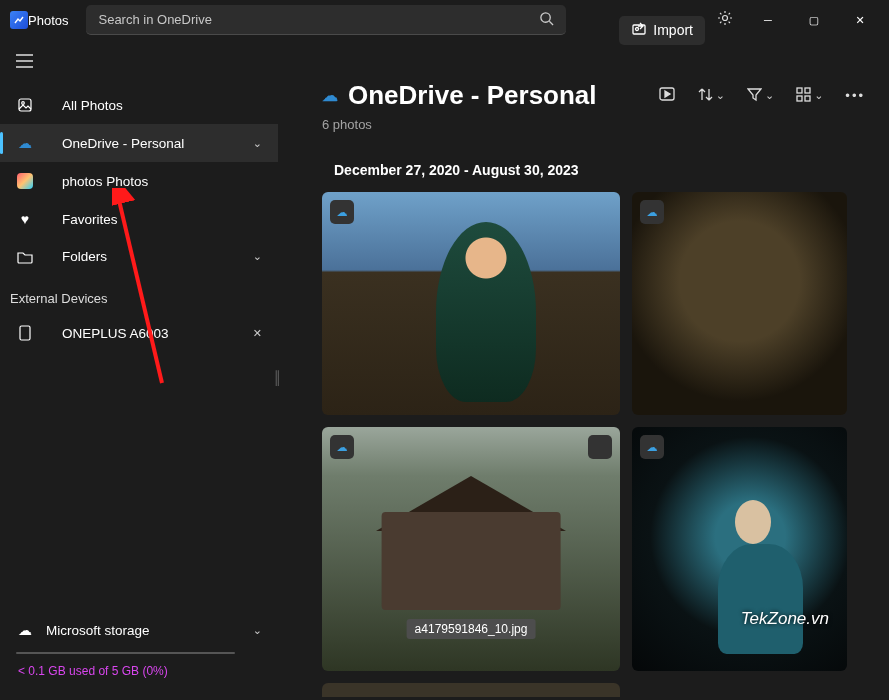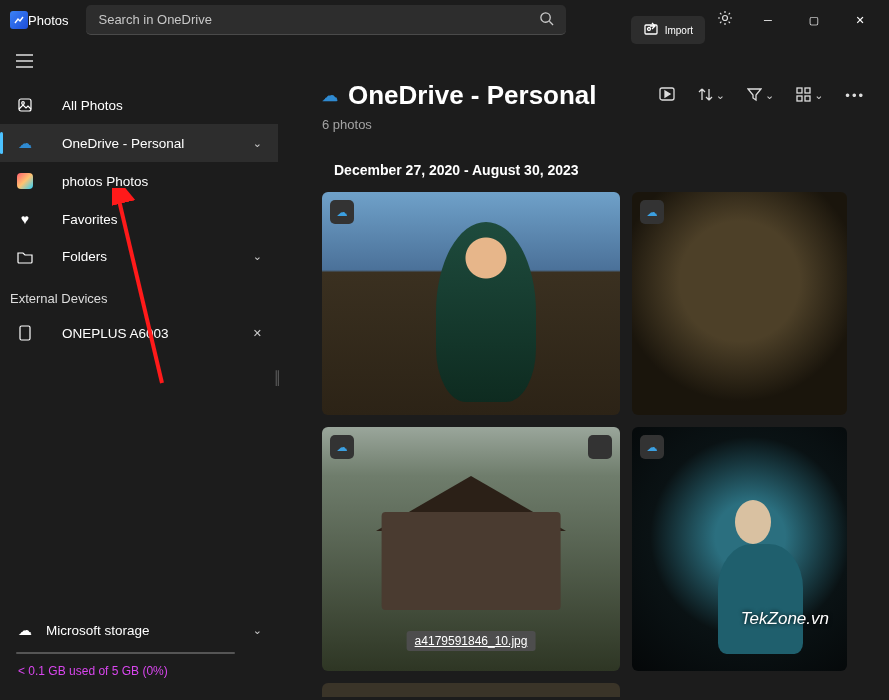--- a/index.html
+++ b/index.html
@@ -37,21 +37,21 @@
       padding: 0 12px;
       color: #ccc;
       font-size: 13px;
       border-bottom: 1px solid #4a4a4a;
     }
     .search-box span.ph { flex: 1; color: #c7c7c7; }
     .titlebar-spacer { flex: 1; }
     .import-btn {
       display:flex;align-items:center;gap:6px;
       background:#2d2d2d;border-radius:5px;
-      padding:5px 12px;font-size:10px;margin-top:20px;
+      padding:5px 12px;font-size:14px;margin-top:20px;
     }
     .title-icon-btn {
       width: 40px; height: 30px;
       display:flex;align-items:center;justify-content:center;
     }
     .win-controls { display:flex; }
     .win-btn { width:46px;height:30px;display:flex;align-items:center;justify-content:center;font-size:11px;}
 
     .layout { display:flex; height: calc(100% - 40px); }
 
@@ -127,22 +127,22 @@
       content:"";position:absolute;left:55%;top:30px;width:100px;height:180px;border-radius:50% 50% 30% 30%;
       background:radial-gradient(circle at 50% 20%, #e7b68a 0 20px, transparent 21px),
                  linear-gradient(#1e4b3d,#0e2b20);
       transform:translateX(-50%);
     }
     .photo2 { width:215px;height:223px;background:radial-gradient(circle at 50% 40%, #4d4028 0 60px, #1a150c 120px);} 
     .photo3 { width:298px;height:244px;background:linear-gradient(180deg,#9aa69b 0%,#6f7d6c 20%,#2e3624 100%);position:relative;} 
     .photo3 .house{position:absolute;left:50%;top:35%;transform:translateX(-50%);width:60%;height:40%;background:#4a3b30;border-radius:4px;}
     .photo3 .roof{position:absolute;left:50%;top:20%;transform:translateX(-50%);width:0;height:0;border-left:95px solid transparent;border-right:95px solid transparent;border-bottom:55px solid #2b2017;}
     .photo3 .tooltip{
-      position:absolute;bottom:20px;left:50%;transform:translateX(-50%);
-      background:#4d4d4d;padding:3px 8px;border-radius:3px;font-size:12px;text-decoration:underline;
+      position:absolute;bottom:32px;left:50%;transform:translateX(-50%);
+      background:#4d4d4d;padding:3px 8px;border-radius:3px;font-size:12px;
     }
     .photo4 { width:215px;height:244px;background:radial-gradient(circle at 55% 45%, #2b6f7f 0 35px, #0a1214 100px, #030405 200px); }
     .photo4::after{content:"";position:absolute;left:48%;top:30%;width:36px;height:44px;border-radius:50%;background:#d9c1a1;}
     .photo4 .body{position:absolute;left:40%;top:48%;width:85px;height:110px;background:#1f5f6d;border-radius:40% 40% 10% 10%;}
     .watermark {position:absolute;right:18px;bottom:42px;font-size:17px;color:#fff;font-style:italic;text-shadow:0 0 4px #000;}
     .photo5 { width:298px;height:14px;background:#3a3428;border-radius:6px 6px 0 0;margin-top:0;}
     .strip-row{display:flex;gap:12px;margin-top:12px;}
   </style>
 </head>
 <body>

